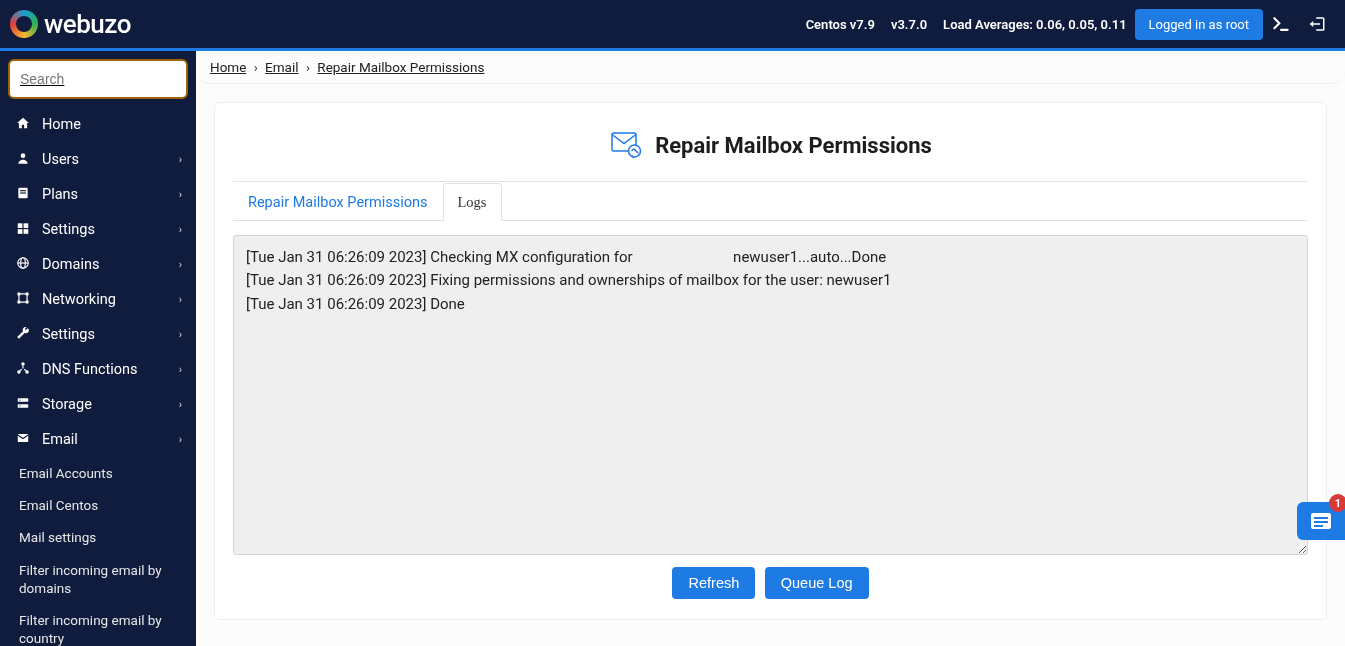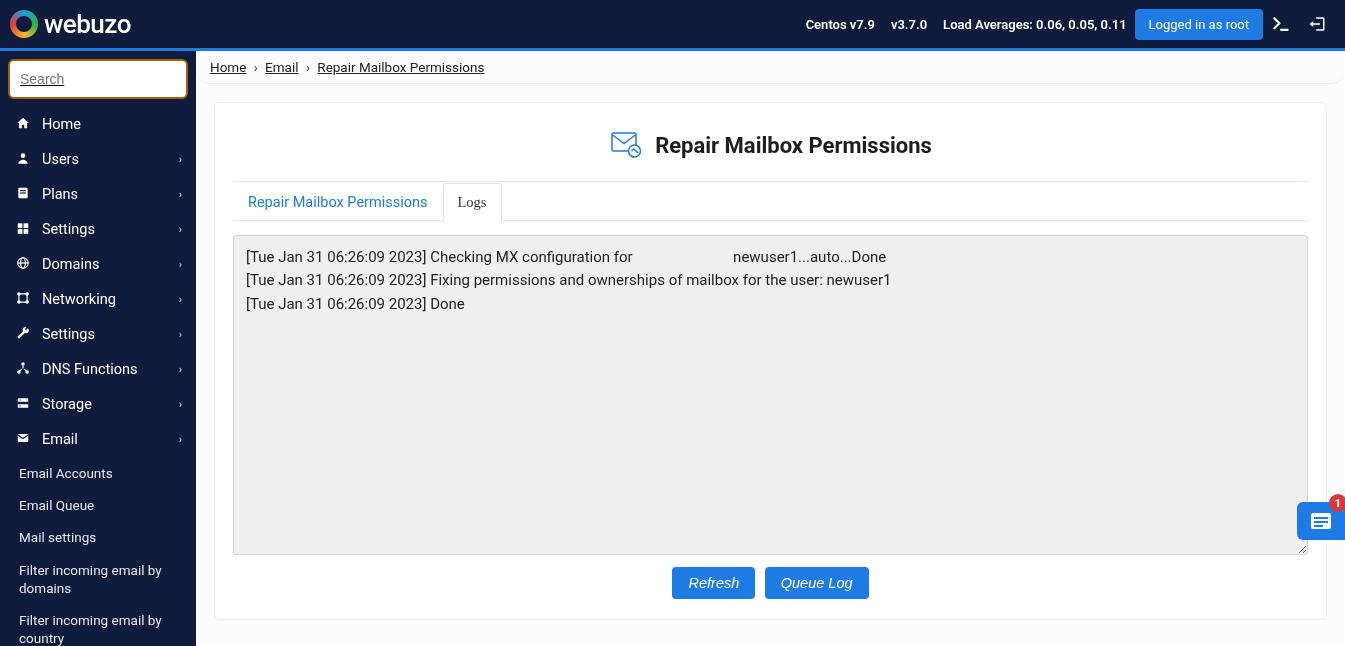--- a/index.html
+++ b/index.html
@@ -46,21 +46,21 @@
   .page-title { font-size: 22px; font-weight: 700; color: #1d1d1d; }
 
   .tabs { display: flex; margin: 0 18px; border-bottom: 1px solid #e2e2e2; }
   .tab { padding: 10px 14px; font-size: 14.5px; cursor: pointer; border: 1px solid transparent; border-bottom: none; position: relative; top: 1px; }
   .tab.inactive { color: #1e7be4; }
   .tab.active { color: #333; background: #fff; border-color: #e2e2e2; border-radius: 4px 4px 0 0; font-family: Liberation Serif, serif; }
 
   .logbox { margin: 14px 18px 12px; background: #efefef; border: 1px solid #d4d4d4; border-radius: 3px; padding: 10px 12px; height: 320px; font-size: 15px; color: #222; resize: both; overflow: auto; line-height: 1.55; white-space: pre-wrap; position: relative; }
 
   .btn-row { text-align: center; }
-  .btn { display: inline-block; background: #1e7be4; color: #fff; border: none; padding: 8px 16px; border-radius: 4px; font-size: 14.5px; cursor: pointer; margin: 0 3px; font-style: italic; }
+  .btn { display: inline-block; background: #1e7be4; color: #fff; border: none; padding: 8px 16px; border-radius: 4px; font-size: 14.5px; cursor: pointer; margin: 0 3px; }
 
   
   .floater { position: fixed; right: 0; bottom: 106px; width: 48px; height: 38px; background: #1e7be4; border-radius: 6px 0 0 6px; display: flex; align-items: center; justify-content: center; cursor: pointer; }
   .floater svg { fill: #fff; }
   .floater .badge { position: absolute; top: -8px; right: -2px; width: 18px; height: 18px; border-radius: 50%; background: #d83a3a; color: #fff; font-size: 11px; font-weight: 700; display: flex; align-items: center; justify-content: center; }
 </style>
 </head>
 <body>
 
 <div class="topbar">
@@ -178,21 +178,21 @@
           <span class="ico"><svg width="14" height="14" viewBox="0 0 24 24" fill="#fff">
               <rect x="3" y="5" width="18" height="14" rx="2"></rect>
               <polyline points="3,7 12,13 21,7" fill="none" stroke="#101c3d" stroke-width="2"></polyline>
             </svg></span>
           <span class="label">Email</span>
           <span class="chev">›</span>
         </li>
       </ul>
     <ul class="nav-sub" id="nav-sub">
         <li class="nav-sub-item">Email Accounts</li>
-        <li class="nav-sub-item">Email Queue</li>
+        <li class="nav-sub-item">Email Centos</li>
         <li class="nav-sub-item">Mail settings</li>
         <li class="nav-sub-item">Filter incoming email by domains</li>
         <li class="nav-sub-item">Filter incoming email by country</li>
         <li class="nav-sub-item">Greylisting</li>
       </ul>
   </div>
 
   <div class="content">
     <div class="breadcrumb">
       <a>Home</a>

